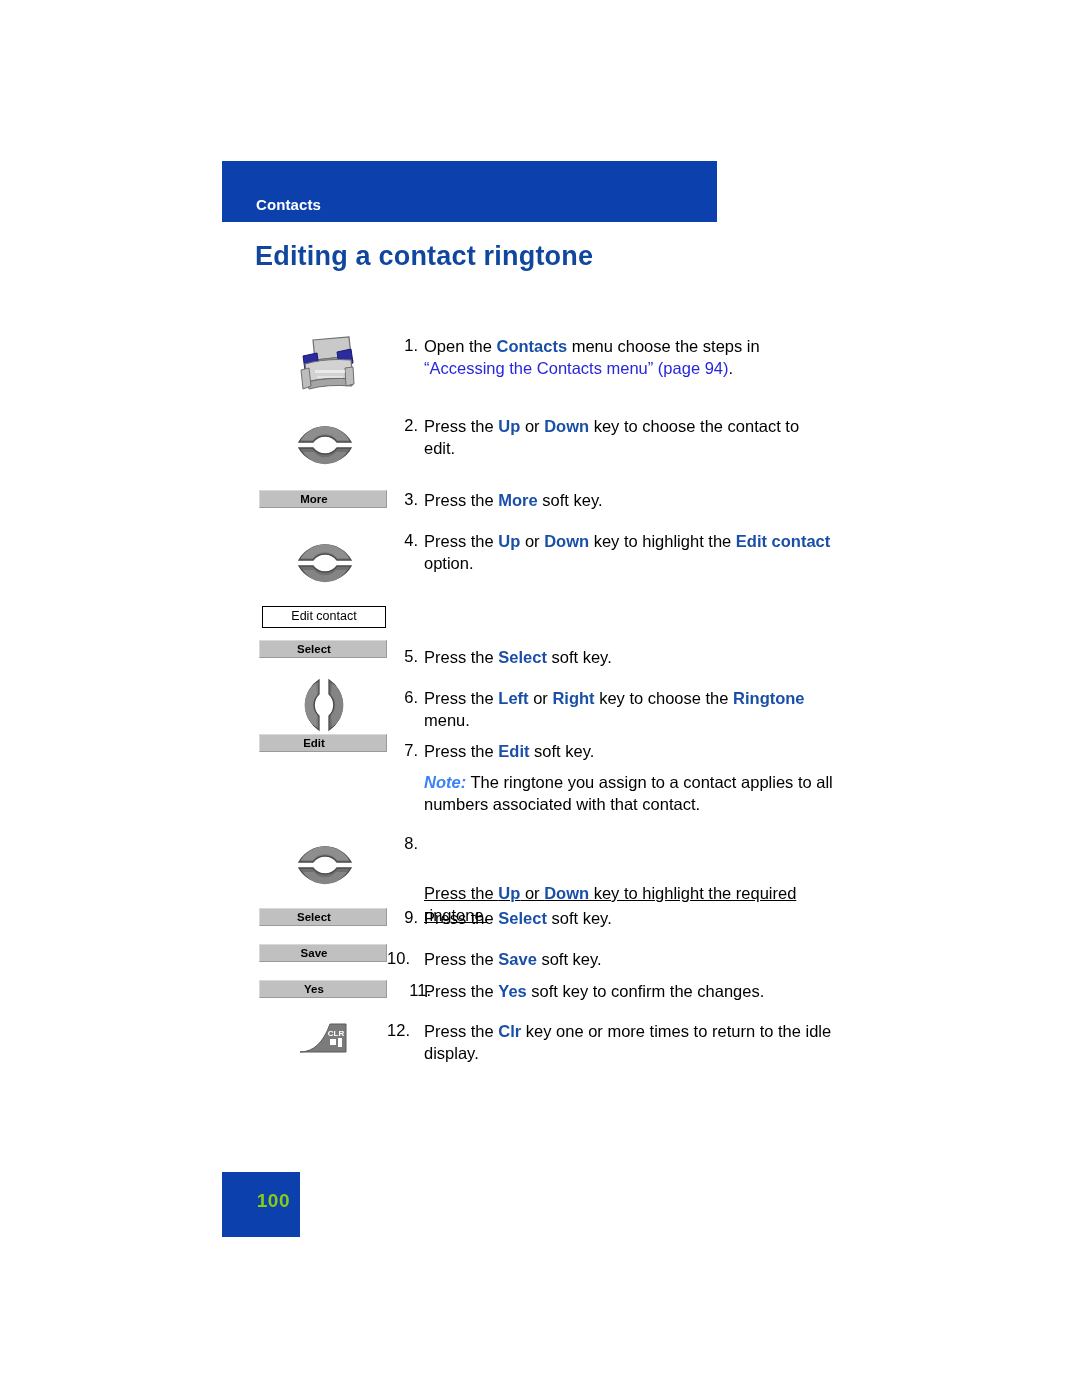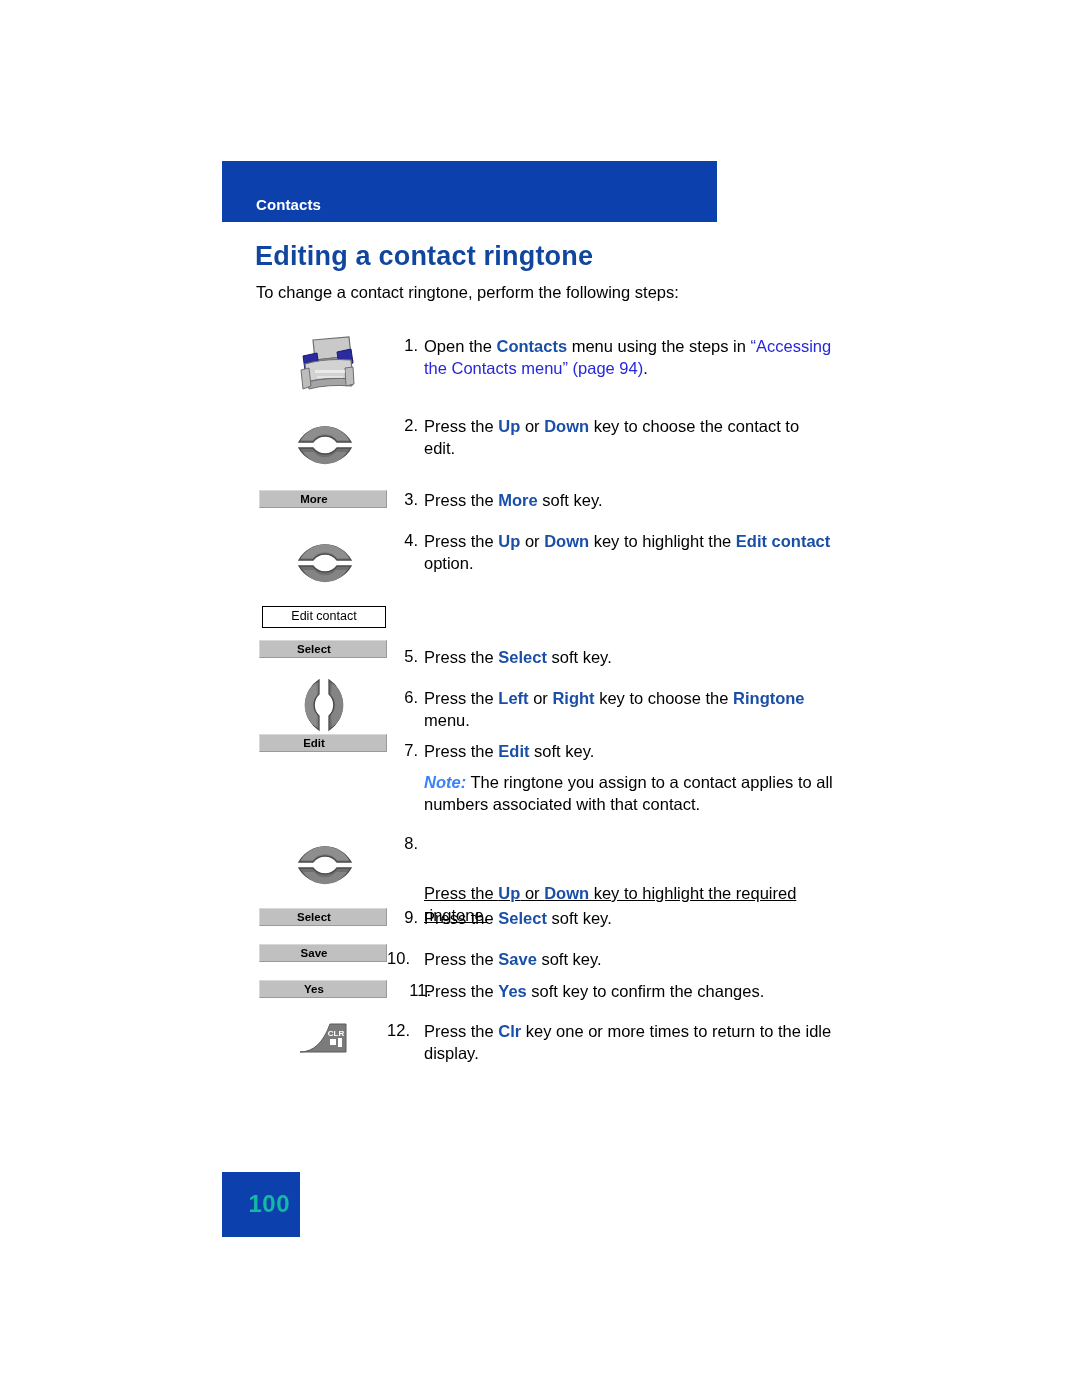--- a/index.html
+++ b/index.html
@@ -161,38 +161,37 @@
     left: 222px;
     top: 1172px;
     width: 78px;
     height: 65px;
     background: #0b40ad;
   }
   .page-num-block span {
     position: absolute;
     right: 10px;
     top: 18px;
-    color: #14b8a6;
-    font-size: 24px;
+    color: #84cc16;
+    font-size: 19px;
     font-weight: bold;
     letter-spacing: 0.5px;
   }
 </style>
 </head>
 <body>
 
 <div class="page">
 
   <div class="header-bar">
     <div class="header-title">Contacts</div>
   </div>
 
   <div class="section-heading">Editing a contact ringtone</div>
 
-  <div class="intro">To change a contact ringtone, perform the following steps:</div>
 
   <div class="rolodex" style="left:293px; top:334px;">
     <svg width="66" height="62" viewBox="0 0 66 62">
       <g>
         <path d="M20 6 L56 3 L58 22 L22 26 Z" fill="#c9c9c9" stroke="#6e6e6e" stroke-width="1.2"></path>
         <path d="M22 26 L58 22 L60 27 L24 31 Z" fill="#9a9a9a" stroke="#6e6e6e" stroke-width="1"></path>
         <path d="M10 22 L24 19 L26 33 L12 36 Z" fill="#2b2b9e" stroke="#1a1a70" stroke-width="1"></path>
         <path d="M44 18 L58 15 L60 29 L46 32 Z" fill="#2b2b9e" stroke="#1a1a70" stroke-width="1"></path>
         <path d="M12 30 Q33 24 58 26 L60 45 Q34 43 14 48 Z" fill="#d2d2d2" stroke="#6e6e6e" stroke-width="1.2"></path>
         <path d="M14 48 Q34 43 60 45 L59 52 Q34 50 16 55 Z" fill="#a5a5a5" stroke="#6e6e6e" stroke-width="1"></path>
@@ -282,21 +281,21 @@
       <text x="38" y="16" fill="#ffffff" font-family="Liberation Sans, sans-serif" font-size="8" font-weight="bold" text-anchor="middle">CLR</text>
       <rect x="32" y="19" width="6" height="6" fill="#ffffff"></rect>
       <rect x="40" y="18" width="4" height="9" fill="#ffffff"></rect>
     </svg>
   </div>
 
   <div class="steps">
 
     <div class="step">
       <div class="step-num" style="left:390px; top:336px;">1.</div>
-      <div class="step-text" style="top:336px;"><span>Open the </span><b>Contacts</b><span> menu using the steps in </span><span class="xref">“Accessing the Contacts menu” (page 94)</span><span>.</span></div>
+      <div class="step-text" style="top:336px;"><span>Open the </span><b>Contacts</b><span> menu choose the steps in </span><span class="xref">“Accessing the Contacts menu” (page 94)</span><span>.</span></div>
     </div>
 
     <div class="step">
       <div class="step-num" style="left:390px; top:416px;">2.</div>
       <div class="step-text" style="top:416px;"><span>Press the </span><b>Up</b><span> or </span><b>Down</b><span> key to choose the contact to edit.</span></div>
     </div>
 
     <div class="step">
       <div class="step-num" style="left:390px; top:490px;">3.</div>
       <div class="step-text" style="top:490px;"><span>Press the </span><b>More</b><span> soft key.</span></div>

